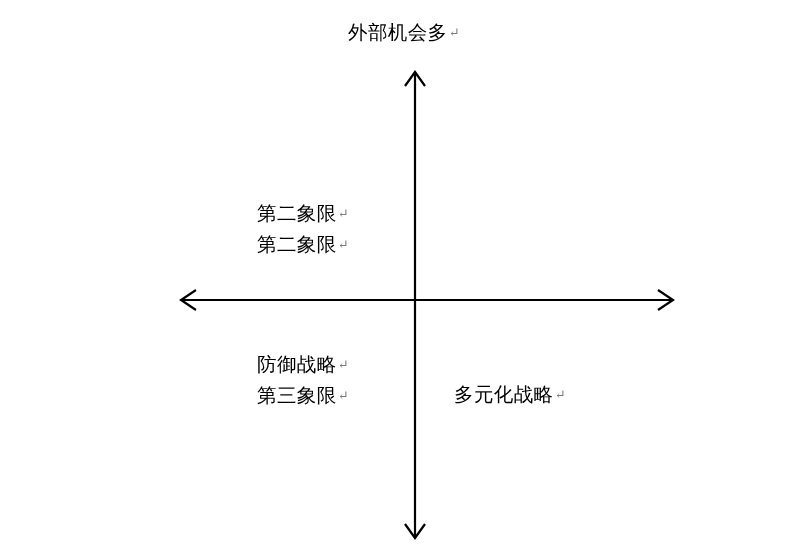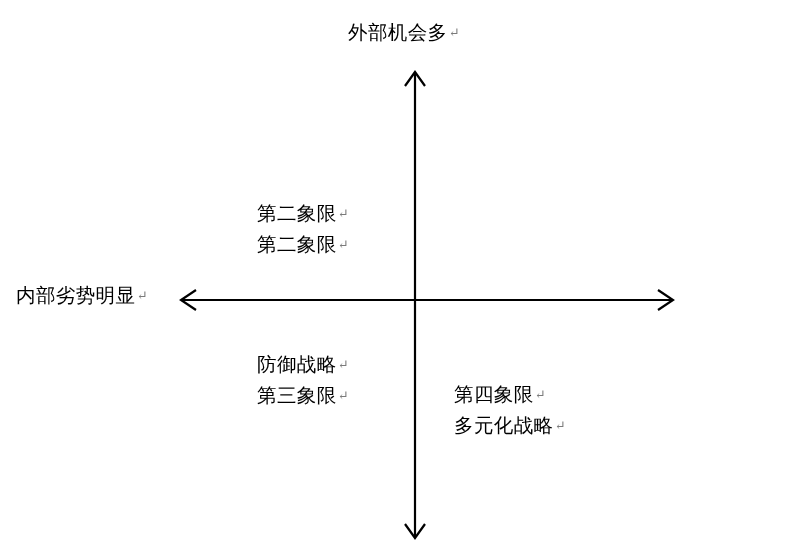--- a/index.html
+++ b/index.html
@@ -80,32 +80,30 @@
 
     <line x1="169" y1="300" x2="661" y2="300" stroke="#000000" stroke-width="2.2"></line>
 
     <polyline points="184,290 169,300 184,310" fill="none" stroke="#000000" stroke-width="2.2" stroke-linecap="butt" stroke-linejoin="miter"></polyline>
 
     <polyline points="646,290 661,300 646,310" fill="none" stroke="#000000" stroke-width="2.2" stroke-linecap="butt" stroke-linejoin="miter"></polyline>
   </svg>
 
   <div class="label" id="label-top"><span>外部机会多</span><span class="pilcrow">↵</span></div>
 
-  <div class="label" id="label-left"><span>内部劣势明显</span><span class="pilcrow">↵</span></div>
 
 
   <div class="quad" id="quad-2">
     <span class="line"><span>第二象限</span><span class="pilcrow">↵</span></span>
     <span class="line"><span>第二象限</span><span class="pilcrow">↵</span></span>
   </div>
 
 
   <div class="quad" id="quad-3">
     <span class="line"><span>防御战略</span><span class="pilcrow">↵</span></span>
     <span class="line"><span>第三象限</span><span class="pilcrow">↵</span></span>
   </div>
 
   <div class="quad" id="quad-4">
-    <span class="line"><span>第四象限</span><span class="pilcrow">↵</span></span>
     <span class="line"><span>多元化战略</span><span class="pilcrow">↵</span></span>
   </div>
 
 </div>
 
 </body></html>

